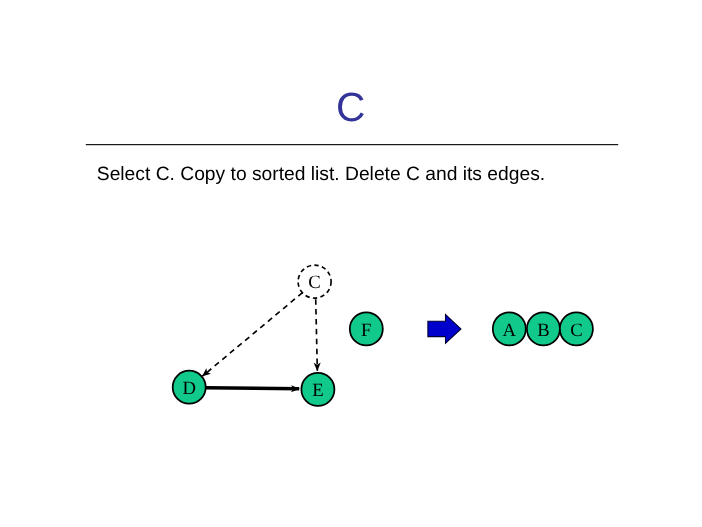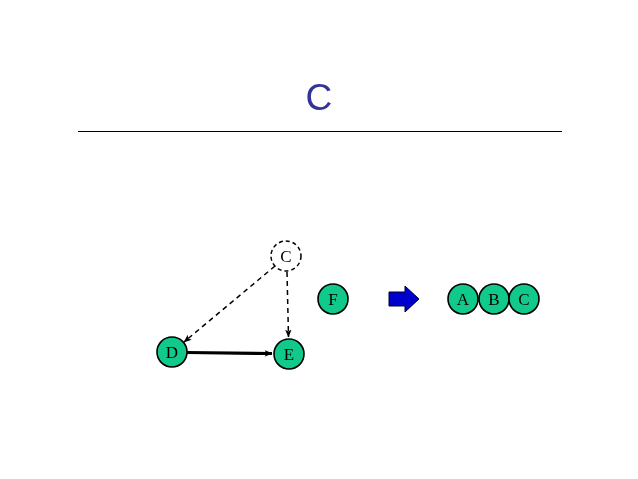--- a/index.html
+++ b/index.html
@@ -67,20 +67,21 @@
 </style>
 </head>
 <body>
 
 <div class="slide">
 
   <div class="slide-title">C</div>
 
   <div class="title-rule"></div>
 
+  <div class="body-text">Select C.  Copy to sorted list.  Delete C and its edges.</div>
 
   <div class="diagram">
     <svg width="638" height="479" viewBox="0 0 638 479" xmlns="http://www.w3.org/2000/svg">
       <defs>
         <marker id="ah-solid" markerWidth="9" markerHeight="9" refX="7.4" refY="3.2" orient="auto" markerUnits="userSpaceOnUse">
           <path d="M0,0 L8,3.2 L0,6.4 L1.9,3.2 Z" fill="#000000"></path>
         </marker>
         <marker id="ah-dash" markerWidth="9" markerHeight="9" refX="7.4" refY="3.2" orient="auto" markerUnits="userSpaceOnUse">
           <path d="M0,0 L8,3.2 L0,6.4 L1.9,3.2 Z" fill="#000000"></path>
         </marker>

